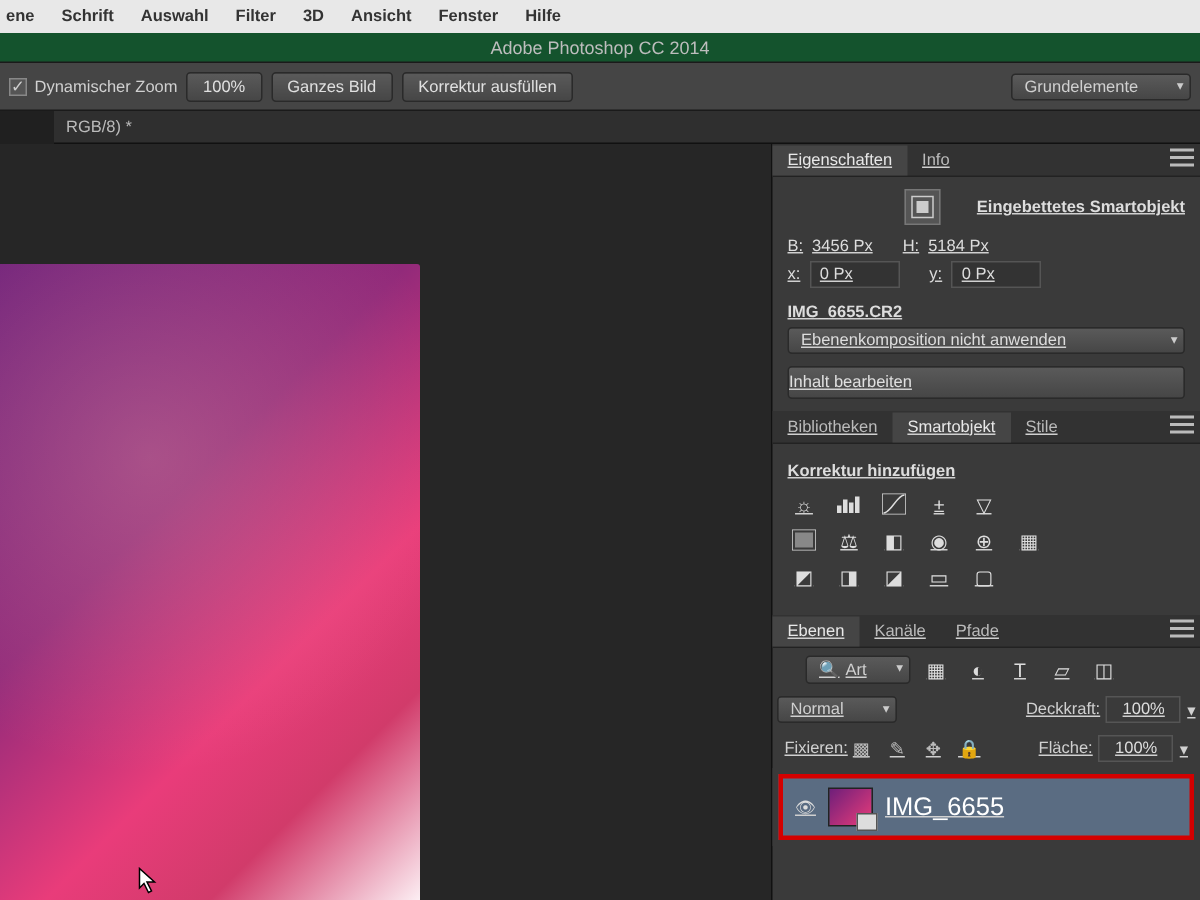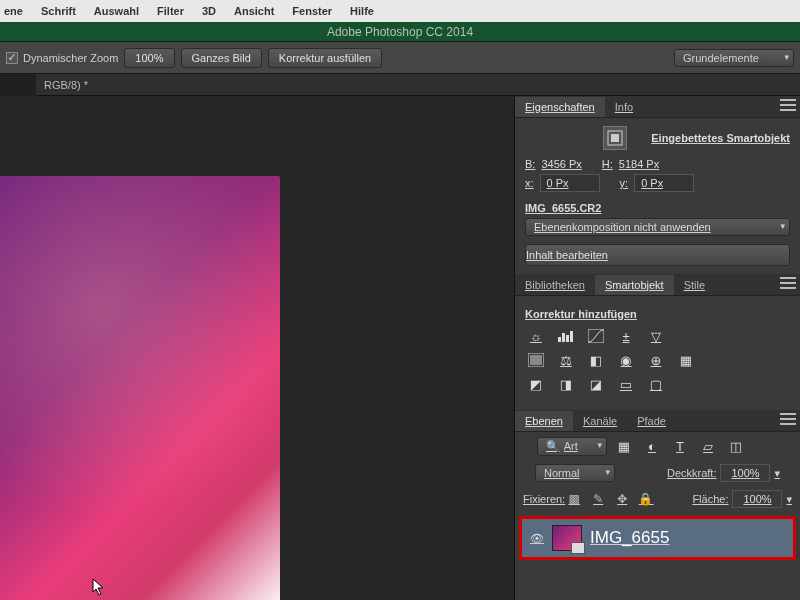--- a/index.html
+++ b/index.html
@@ -41,21 +41,21 @@
 .soicon { width: 24px; height: 24px; background: #555; border: 1px solid #777; display: flex; align-items: center; justify-content: center; }
 .fname { margin-top: 10px; margin-bottom: 4px; font-weight: bold; }
 .biglong { display: block; width: 100%; margin-top: 8px; text-align: left; padding: 4px 0; }
 
 .subhdr { font-weight: bold; margin: 4px 0 6px 0; }
 .iconrow { display: flex; gap: 8px; margin: 4px 0; flex-wrap: wrap; }
 .icn { width: 22px; height: 20px; display: flex; align-items: center; justify-content: center; color: #ddd; font-size: 13px; }
 
 .layersctrl { padding: 4px 22px; display: flex; align-items: center; gap: 6px; }
 .layersctrl .lookupdd { flex: 1; }
-.layersrow2 { padding: 4px 20px; display: flex; align-items: center; gap: 6px; }
+.layersrow2 { padding: 4px 3px; display: flex; align-items: center; gap: 6px; }
 .layersrow2 .dd { min-width: 80px; }
 .layersrow2 .right { margin-left: auto; display: flex; align-items: center; gap: 4px; }
 .layersrow3 { padding: 4px 8px; display: flex; align-items: center; gap: 0; }
 .layersrow3 .right { margin-left: auto; display: flex; align-items: center; gap: 4px; }
 .opfield { background: #3a3a3a; border: 1px solid #555; padding: 2px 4px; width: 50px; color: #ddd; text-align: center; }
 
 .layerlist { background: #3a3a3a; }
 .layer { display: flex; align-items: center; gap: 8px; padding: 6px 8px; background: #5a6c82; border: 3px solid #d40000; margin: 4px; }
 .eye { width: 14px; text-align: center; color: #ddd; }
 .thumb { width: 30px; height: 26px; background: linear-gradient(135deg,#6e1f7a,#e93c7a); border: 1px solid #222; position: relative; }

